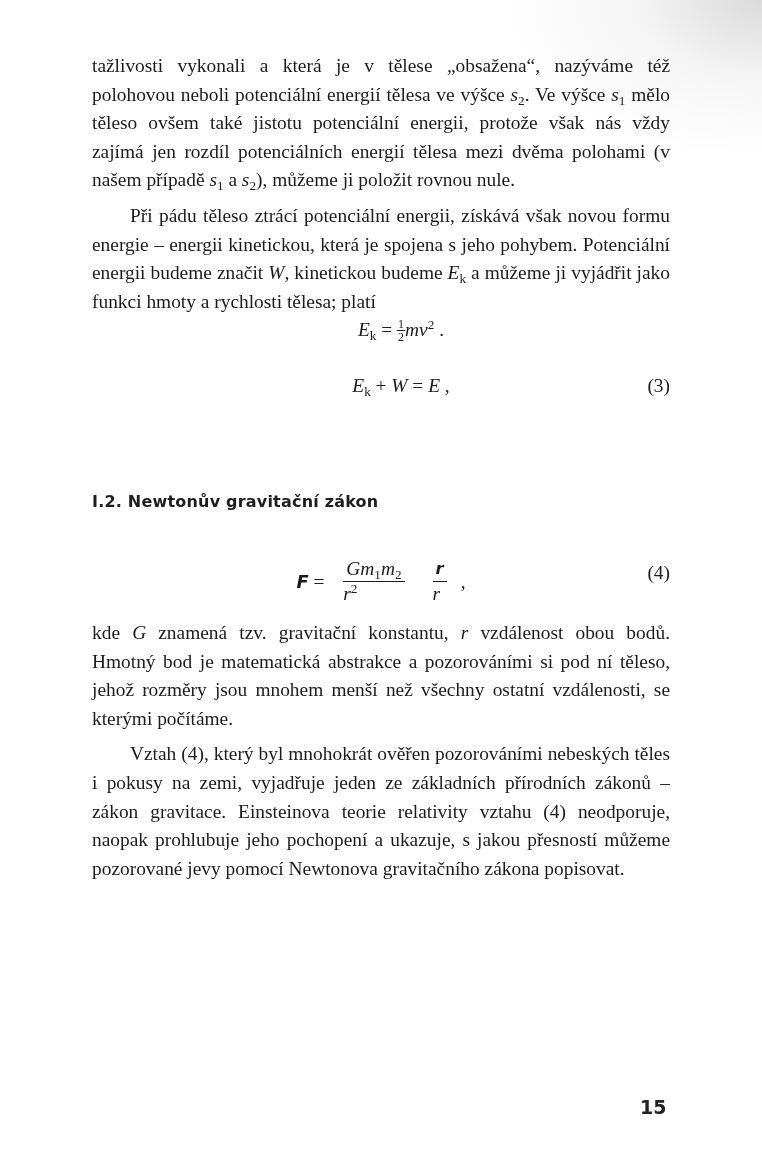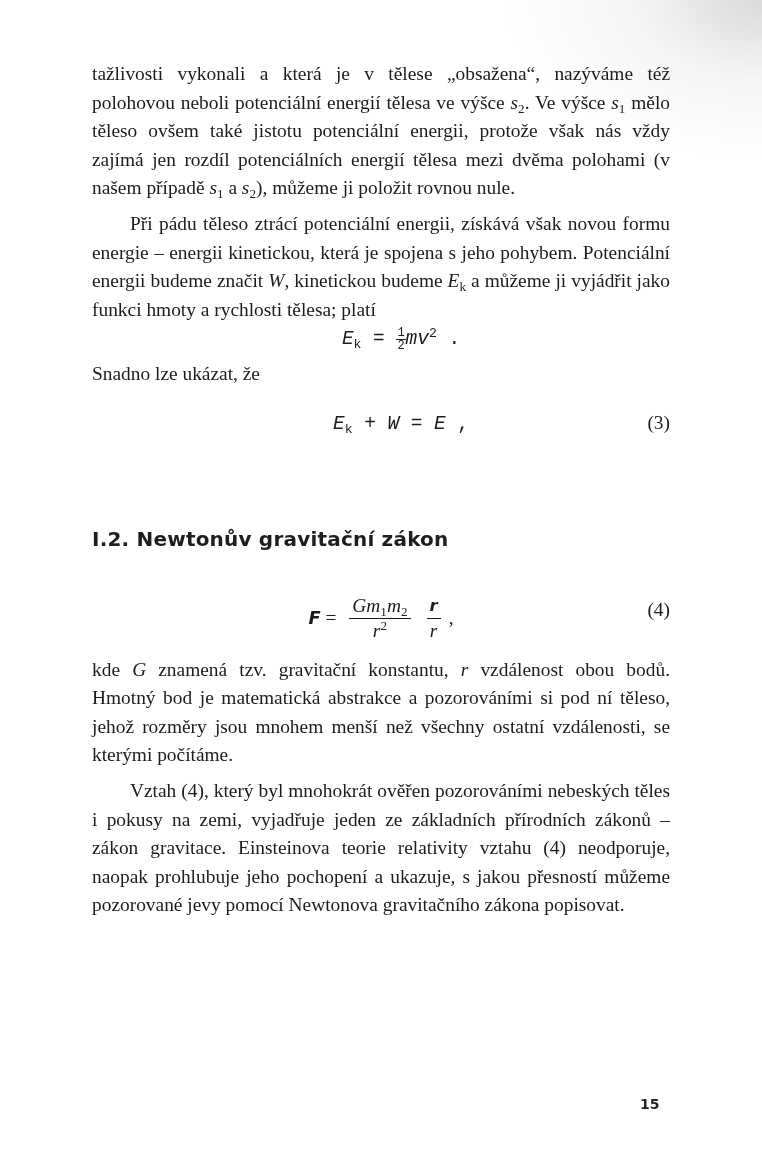--- a/index.html
+++ b/index.html
@@ -9,53 +9,53 @@
     position: relative;
     font-family: "Liberation Serif", "DejaVu Serif", serif;
     color: #1c1c1c;
   }
   .corner-shade {
     position: absolute; top: 0; right: 0; width: 260px; height: 160px;
     background: radial-gradient(ellipse at 100% 0%, rgba(150,150,150,0.35) 0%, rgba(200,200,200,0.18) 35%, rgba(255,255,255,0) 70%);
     pointer-events: none;
   }
   .page {
-    position: absolute; left: 92px; top: 60px; width: 578px;
+    position: absolute; left: 92px; top: 52px; width: 578px;
     font-size: 19.4px; line-height: 28.6px;
   }
   p { margin: 0; text-align: justify; }
   p.indent { text-indent: 38px; }
   .gap-p { margin-top: 7px; }
   .eq {
     position: relative; height: 36px; text-align: center;
   }
-  .eq .body { display: inline-block; font-family: Liberation Mono, monospace; }
+  .eq .body { display: inline-block; }
   .eq .num { position: absolute; right: 0; top: 0; }
   i, .it { font-style: italic; }
   sub { font-size: 0.68em; vertical-align: -0.3em; line-height: 0; }
   sup { font-size: 0.68em; vertical-align: 0.5em; line-height: 0; }
   .frac-small { display: inline-block; vertical-align: -0.35em; text-align: center; font-size: 0.62em; line-height: 1em; }
   .frac-small span { display: block; }
   .frac-small .top { border-bottom: 1px solid #1c1c1c; padding: 0 1px; }
   .heading {
     font-family: "DejaVu Sans", "Liberation Sans", sans-serif;
-    font-weight: bold; font-size: 20px; letter-spacing: 0.2px;
+    font-weight: bold; font-size: 16px; letter-spacing: 0.2px;
     margin-top: 80px; margin-bottom: 28px; color: #1e1e1e;
   }
   .bold-sans { font-family: "DejaVu Sans", "Liberation Sans", sans-serif; font-weight: bold; font-style: italic; font-size: 0.92em; }
   .frac {
-    display: inline-block; vertical-align: middle; text-align: center; margin: 0 8px;
+    display: inline-block; vertical-align: middle; text-align: left; margin: 0 14px;
   }
   .frac .n { display: block; border-bottom: 1px solid #1c1c1c; padding: 0 3px; line-height: 24px; }
   .frac .d { display: block; line-height: 24px; }
   .eq4 { height: 74px; display: flex; align-items: center; justify-content: center; position: relative; }
   .eq4 .num { position: absolute; right: 0; top: 14px; }
   .page-number {
     position: absolute; left: 640px; top: 1096px;
-    font-family: "DejaVu Sans", "Liberation Sans", sans-serif; font-weight: bold; font-size: 14px; color: #222;
+    font-family: "DejaVu Sans", "Liberation Sans", sans-serif; font-weight: bold; font-size: 19px; color: #222;
   }
 </style>
 </head>
 <body>
 
 <div class="corner-shade"></div>
 
 <div class="page">
 
   <p>
@@ -65,21 +65,20 @@
   <p class="indent gap-p">
     <span>Při pádu těleso ztrácí potenciální energii, získává však novou formu energie – energii kinetickou, která je spojena s jeho pohybem. Potenciální energii budeme značit </span><i>W</i><span>, kinetickou budeme </span><i>E</i><sub>k</sub><span> a můžeme ji vyjádřit jako funkci hmoty a rychlosti tělesa; platí</span>
   </p>
 
   <div class="eq">
     <span class="body" style="padding-left:40px;">
       <i>E</i><sub>k</sub><span> = </span><span class="frac-small"><span class="top">1</span><span>2</span></span><i>mv</i><sup>2</sup><span> .</span>
     </span>
   </div>
 
-  <p>Snadno lze ukázat, že</p>
 
   <div class="eq" style="margin-top:20px;">
     <span class="body" style="padding-left:40px;">
       <i>E</i><sub>k</sub><span> + </span><i>W</i><span> = </span><i>E</i><span> ,</span>
     </span>
     <span class="num">(3)</span>
   </div>
 
 
   <div class="heading">I.2. Newtonův gravitační zákon</div>

